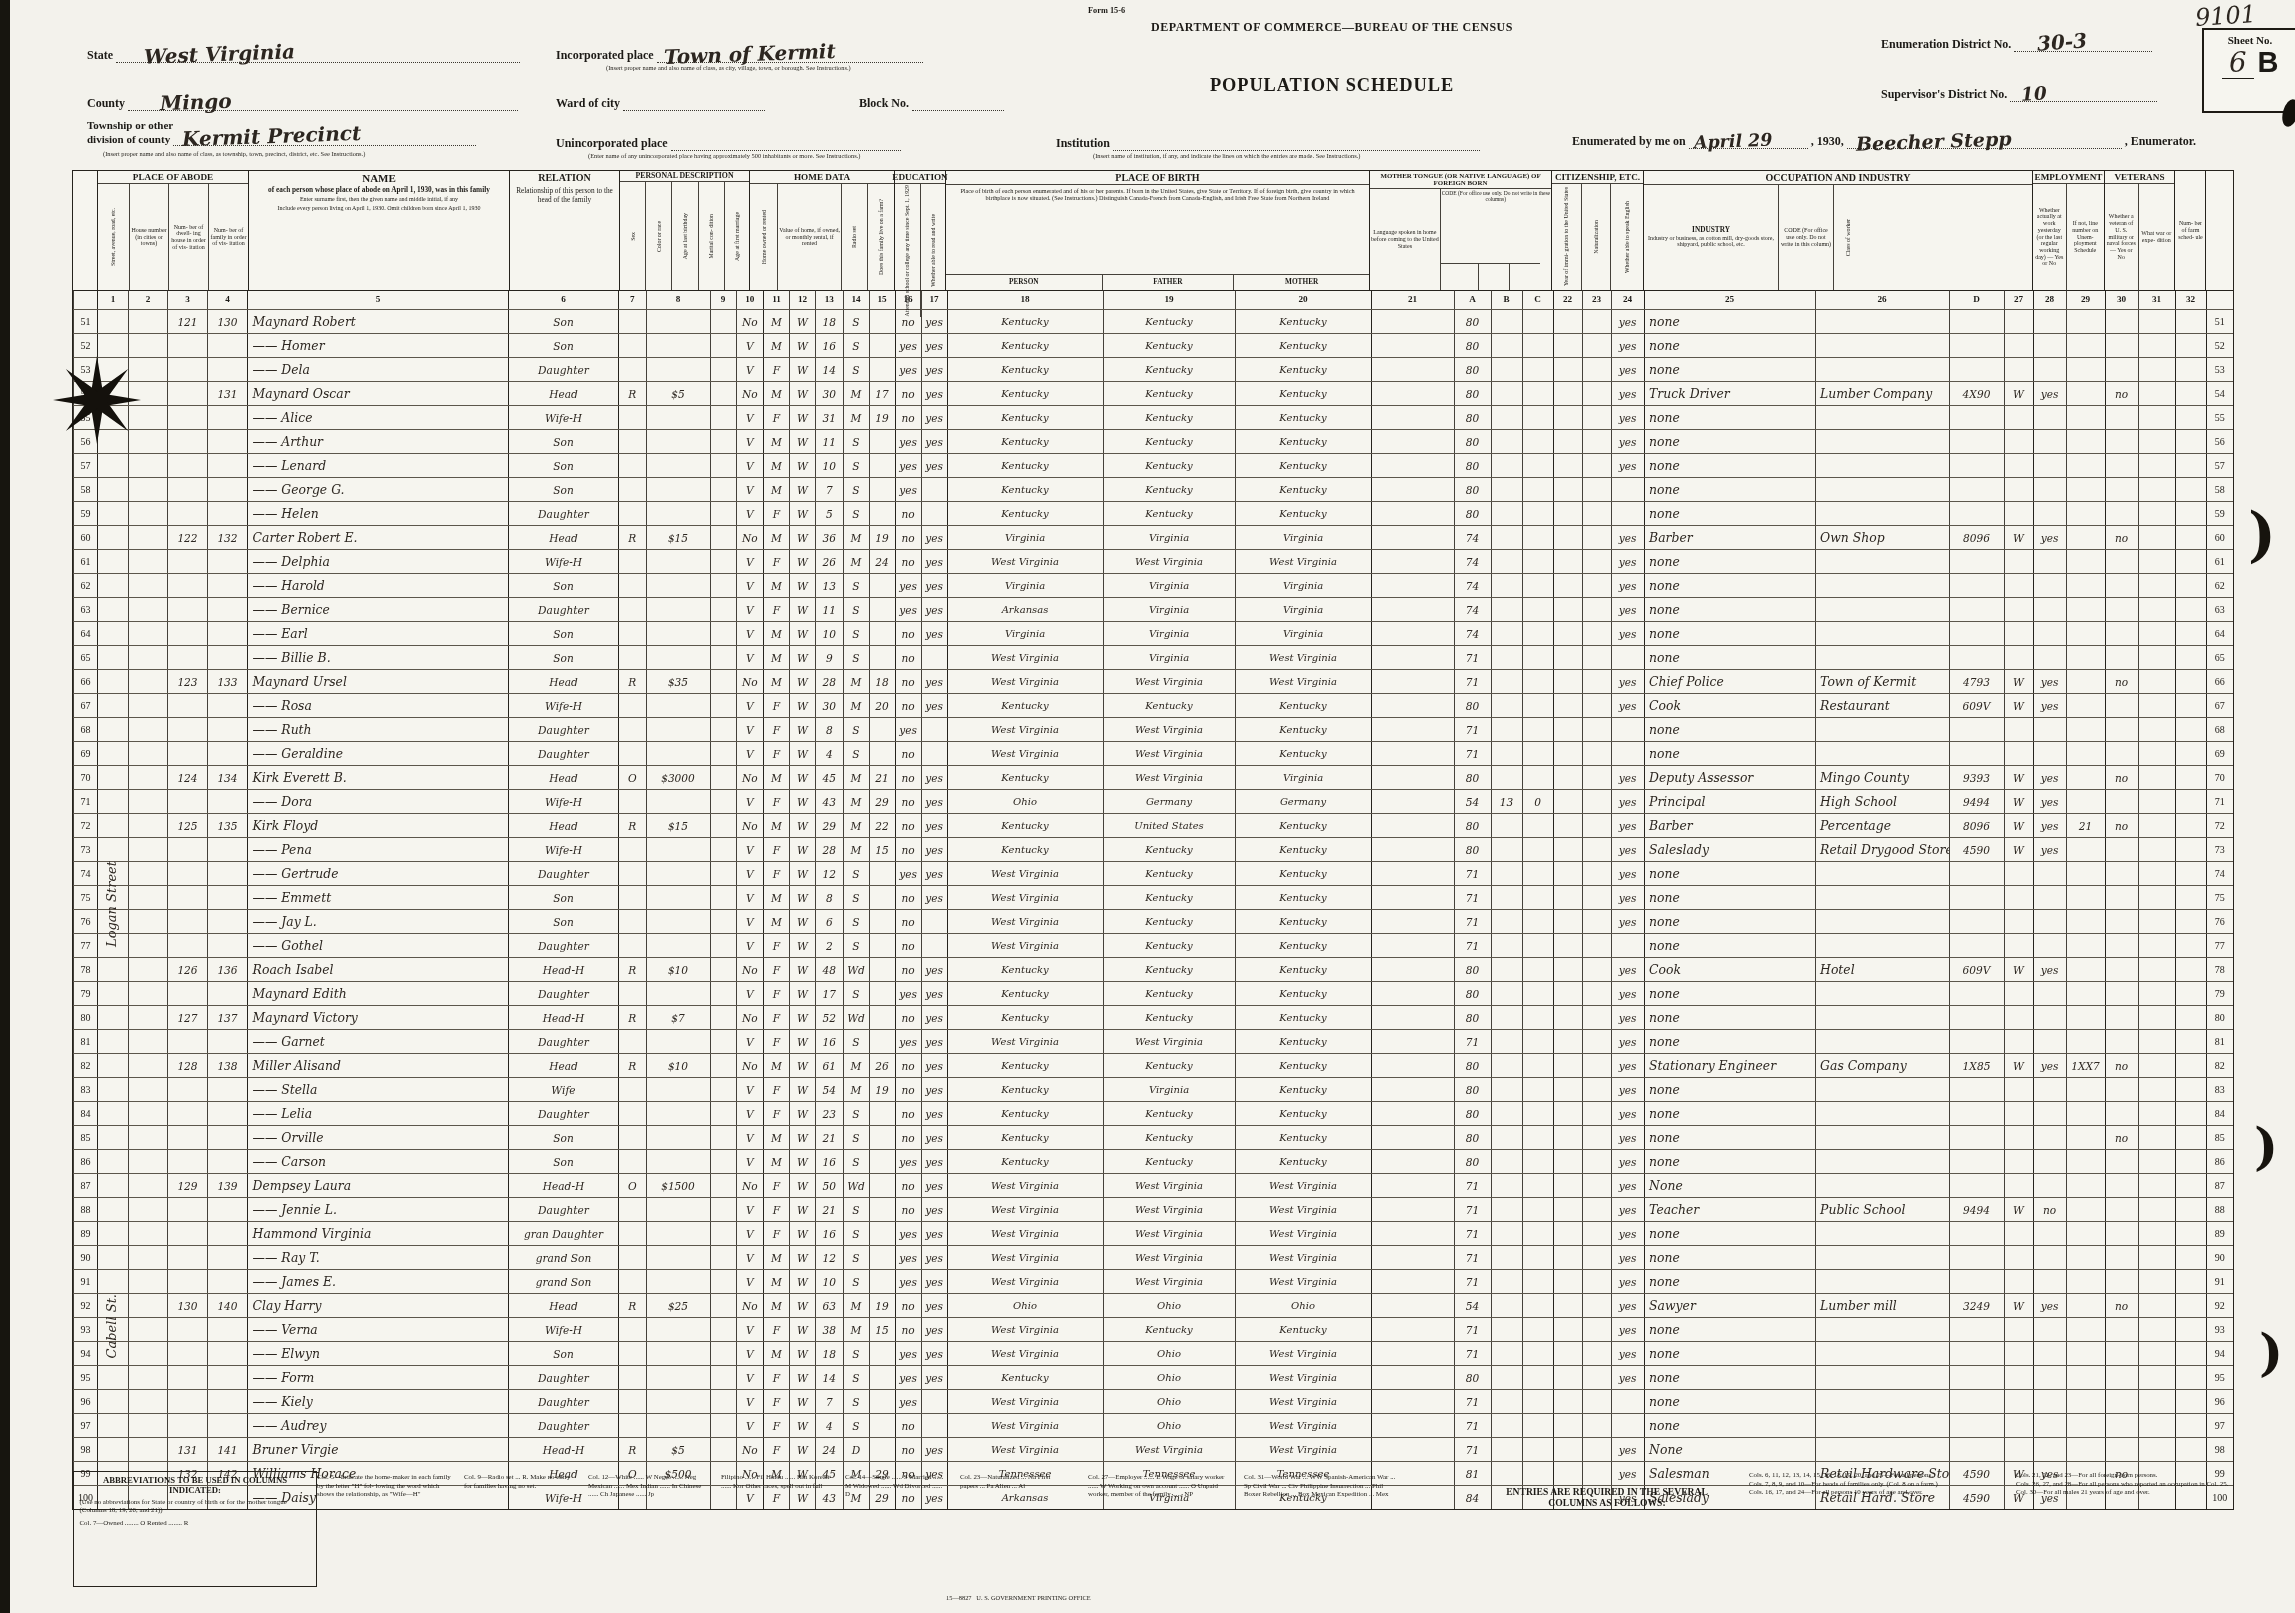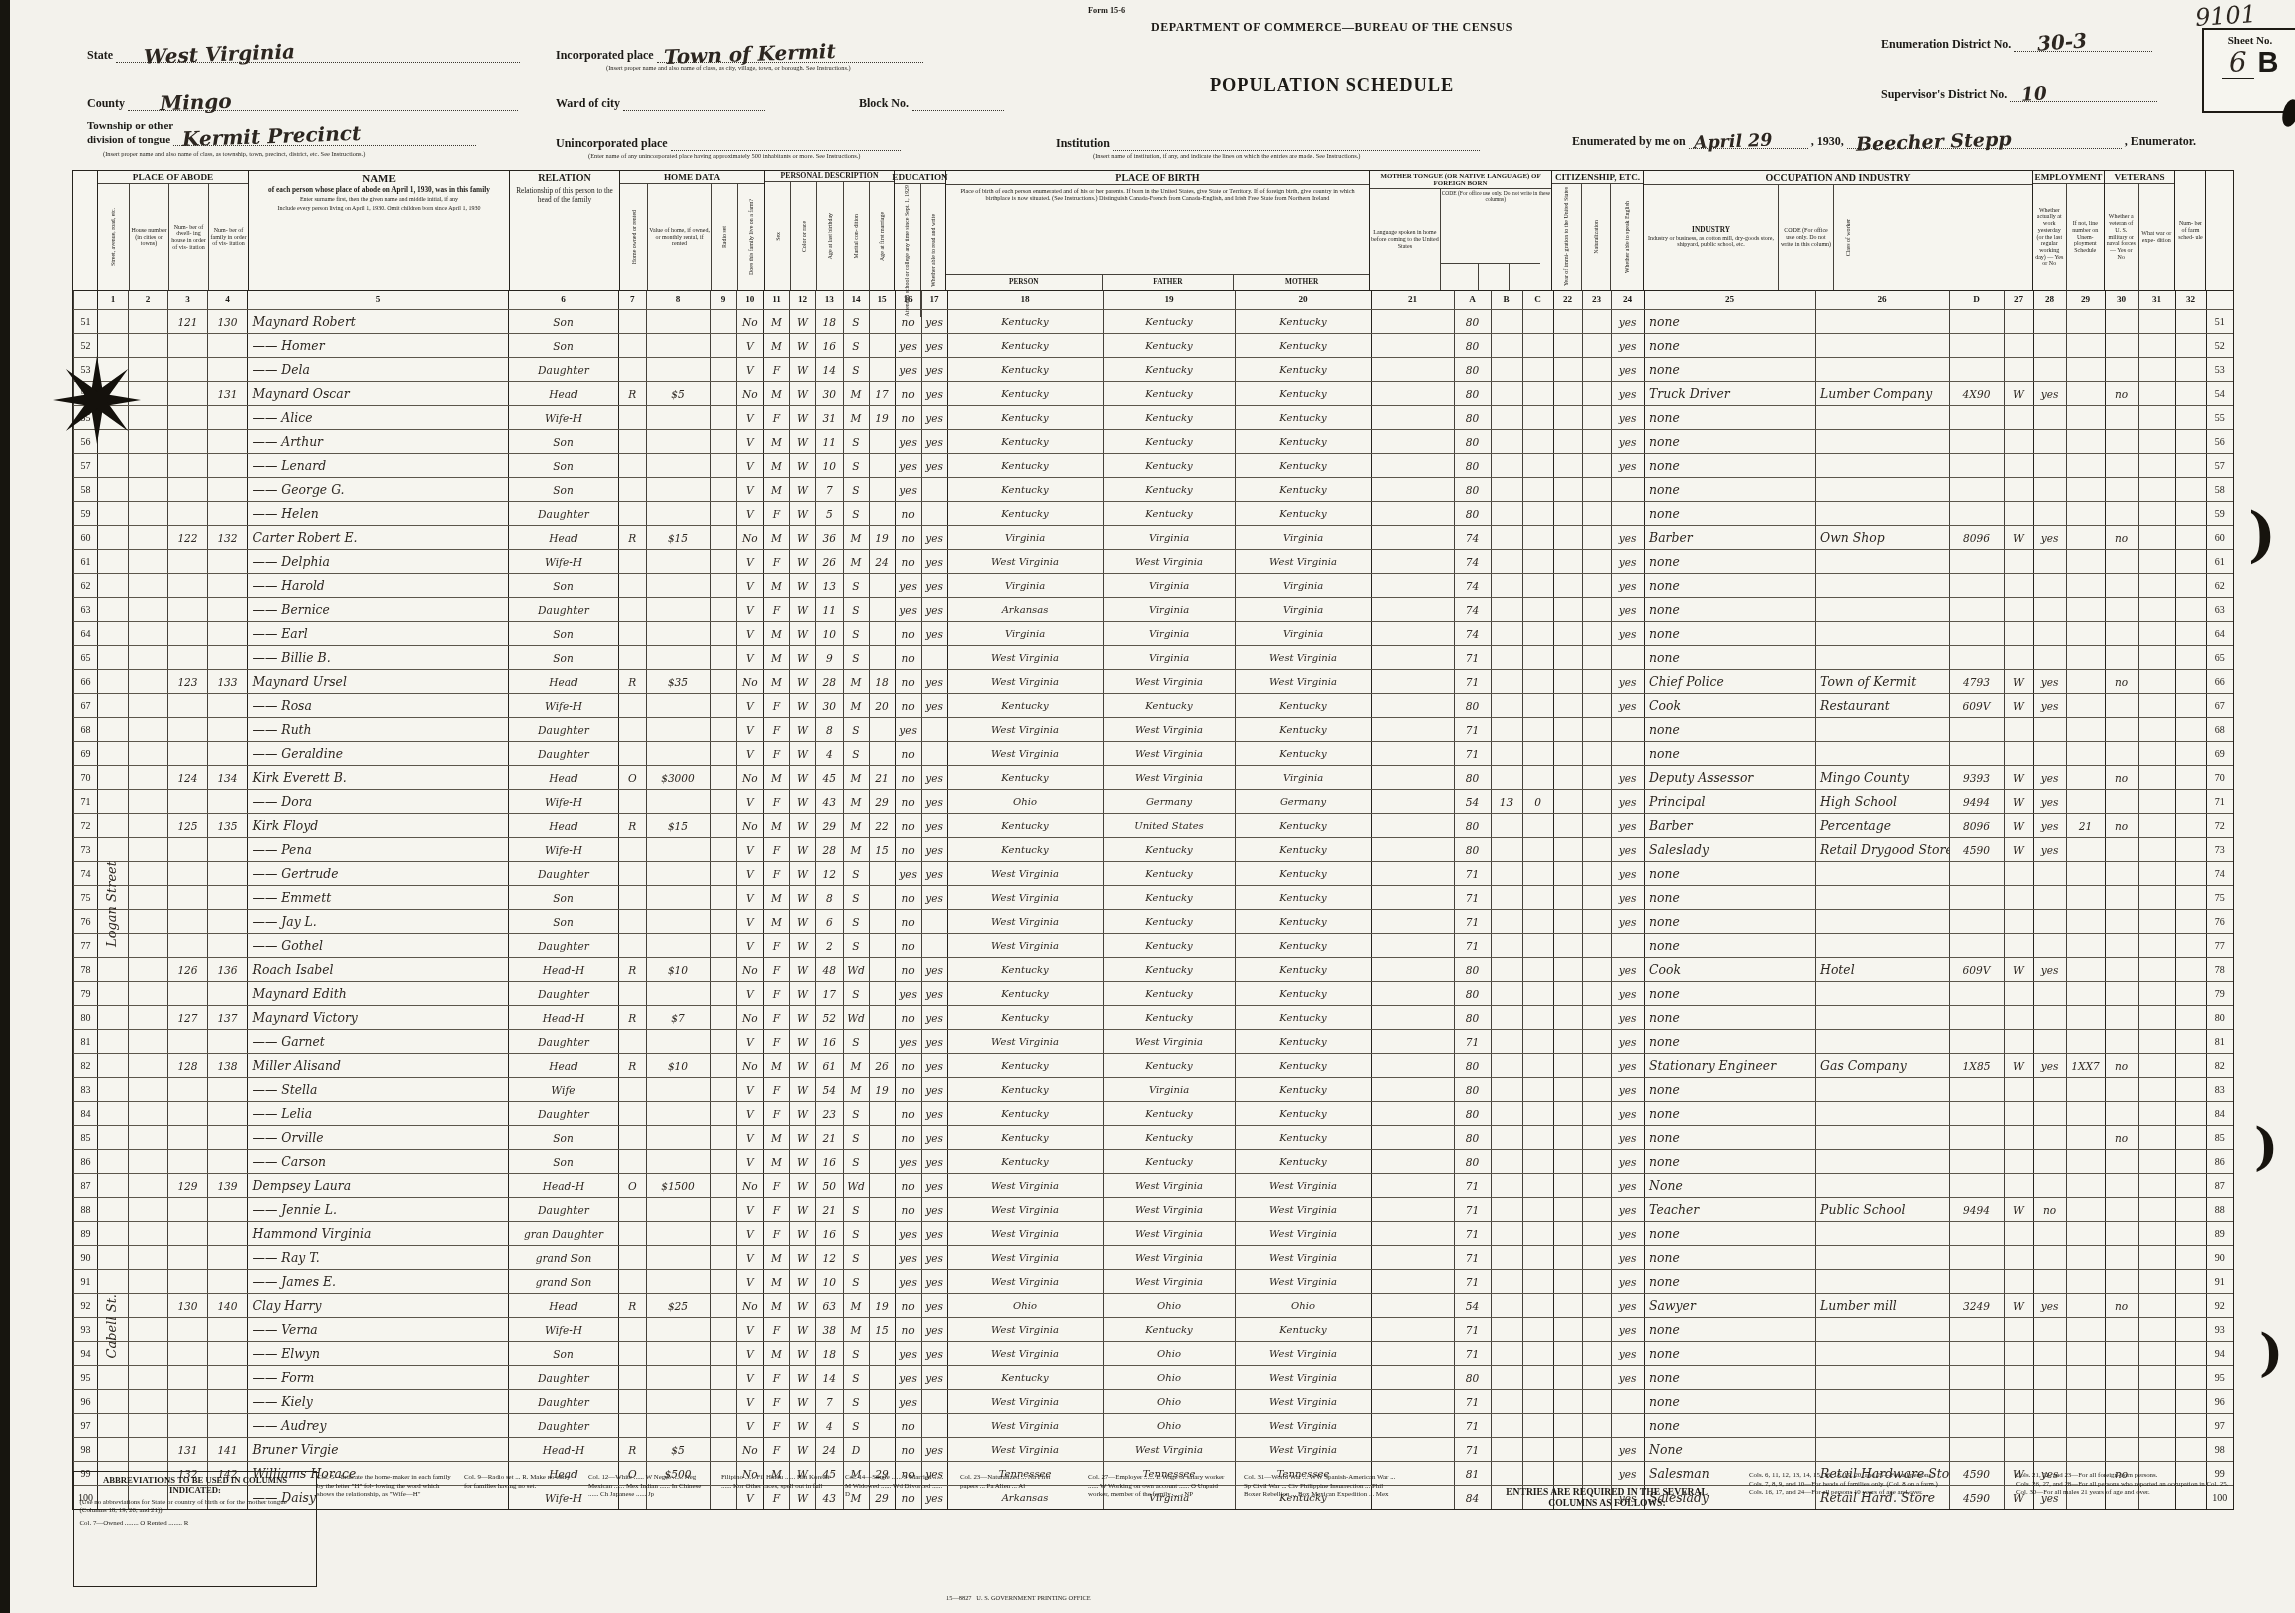--- a/index.html
+++ b/index.html
@@ -51,21 +51,21 @@
   <div class="field" style="left:87px;top:48px;font-size:12px;font-weight:bold;">
     <span>State</span>
     <span class="dots" style="width:404px;position:relative;"><span class="hw hwbig" style="position:absolute;left:27.5px;bottom:-3.7px;">West Virginia</span></span>
   </div>
   <div class="field" style="left:87px;top:96px;font-size:12px;font-weight:bold;">
     <span>County</span>
     <span class="dots" style="width:390px;position:relative;"><span class="hw hwbig" style="position:absolute;left:32px;bottom:-3.7px;">Mingo</span></span>
   </div>
   <div class="field" style="left:87px;top:119px;font-size:11px;font-weight:bold;line-height:1.15;">
     <span style="display:block;">Township or other</span>
-    <span>division of tongue</span>
+    <span>division of county</span>
     <span class="dots" style="width:303px;position:relative;"><span class="hw hwbig" style="position:absolute;left:9.2px;bottom:-3.7px;">Kermit Precinct</span></span>
   </div>
   <div class="field note" style="left:103px;top:150px;width:459px;">(Insert proper name and also name of class, as township, town, precinct, district, etc.   See Instructions.)</div>
 
   <div class="field" style="left:556px;top:48px;font-size:12px;font-weight:bold;">
     <span>Incorporated place</span>
     <span class="dots" style="width:266px;position:relative;"><span class="hw hwbig" style="position:absolute;left:7.3px;bottom:-3.7px;">Town of Kermit</span></span>
   </div>
   <div class="field note" style="left:606px;top:64px;width:303px;">(Insert proper name and also name of class, as city, village, town, or borough.   See Instructions.)</div>
   <div class="field" style="left:556px;top:96px;font-size:12px;font-weight:bold;">
@@ -130,52 +130,52 @@
         <div class="grp" style="width: 261px;">
           <div class="grp-title" style="border-bottom: none; font-size: 11px;">NAME</div>
           <div style="font-size: 7.3px; font-weight: bold; text-align: center; padding: 0.9px 7.3px; line-height: 1.15;">of each person whose place of abode on April 1, 1930, was in this family</div>
           <div style="font-size: 6px; font-weight: normal; text-align: center; padding: 0.9px 7.3px; line-height: 1.15;">Enter surname first, then the given name and middle initial, if any</div>
           <div style="font-size: 6px; font-weight: normal; text-align: center; padding: 0.9px 7.3px; line-height: 1.15;">Include every person living on April 1, 1930.  Omit children born since April 1, 1930</div>
         </div>
         <div class="grp" style="width: 110px;">
           <div class="grp-title" style="border-bottom: none; font-size: 10px;">RELATION</div>
           <div style="font-size: 7.3px; text-align: center; padding: 3.7px 5.5px; line-height: 1.2;">Relationship of this person to the head of the family</div>
         </div>
-        <div class="grp" style="width: 145px;">
-          <div class="grp-title">HOME DATA</div>
-          <div class="subrow">
-            <div class="sub" style="width: 27.5px; border-left: none;">
-              <span class="rot">Home owned or rented</span>
-            </div>
-            <div class="sub" style="width: 64px;">Value of home, if owned, or monthly rental, if rented</div>
-            <div class="sub" style="width: 26px;">
-              <span class="rot">Radio set</span>
-            </div>
-            <div class="sub" style="width: 27.5px;">
-              <span class="rot">Does this family live on a farm?</span>
-            </div>
-          </div>
-        </div>
         <div class="grp" style="width: 130px;">
           <div class="grp-title" style="font-size: 7.8px;">PERSONAL DESCRIPTION</div>
           <div class="subrow">
             <div class="sub" style="width: 26px; border-left: none;">
               <span class="rot">Sex</span>
             </div>
             <div class="sub" style="width: 26px;">
               <span class="rot">Color or race</span>
             </div>
             <div class="sub" style="width: 27.5px;">
               <span class="rot">Age at last birthday</span>
             </div>
             <div class="sub" style="width: 26px;">
               <span class="rot">Marital con- dition</span>
             </div>
             <div class="sub" style="width: 26px;">
               <span class="rot">Age at first marriage</span>
+            </div>
+          </div>
+        </div>
+        <div class="grp" style="width: 145px;">
+          <div class="grp-title">HOME DATA</div>
+          <div class="subrow">
+            <div class="sub" style="width: 27.5px; border-left: none;">
+              <span class="rot">Home owned or rented</span>
+            </div>
+            <div class="sub" style="width: 64px;">Value of home, if owned, or monthly rental, if rented</div>
+            <div class="sub" style="width: 26px;">
+              <span class="rot">Radio set</span>
+            </div>
+            <div class="sub" style="width: 27.5px;">
+              <span class="rot">Does this family live on a farm?</span>
             </div>
           </div>
         </div>
         <div class="grp" style="width: 51px;">
           <div class="grp-title">EDUCATION</div>
           <div class="subrow">
             <div class="sub" style="width: 26px; border-left: none;">
               <span class="rot">Attended school or college any time since Sept. 1, 1929</span>
             </div>
             <div class="sub" style="width: 26px;">

